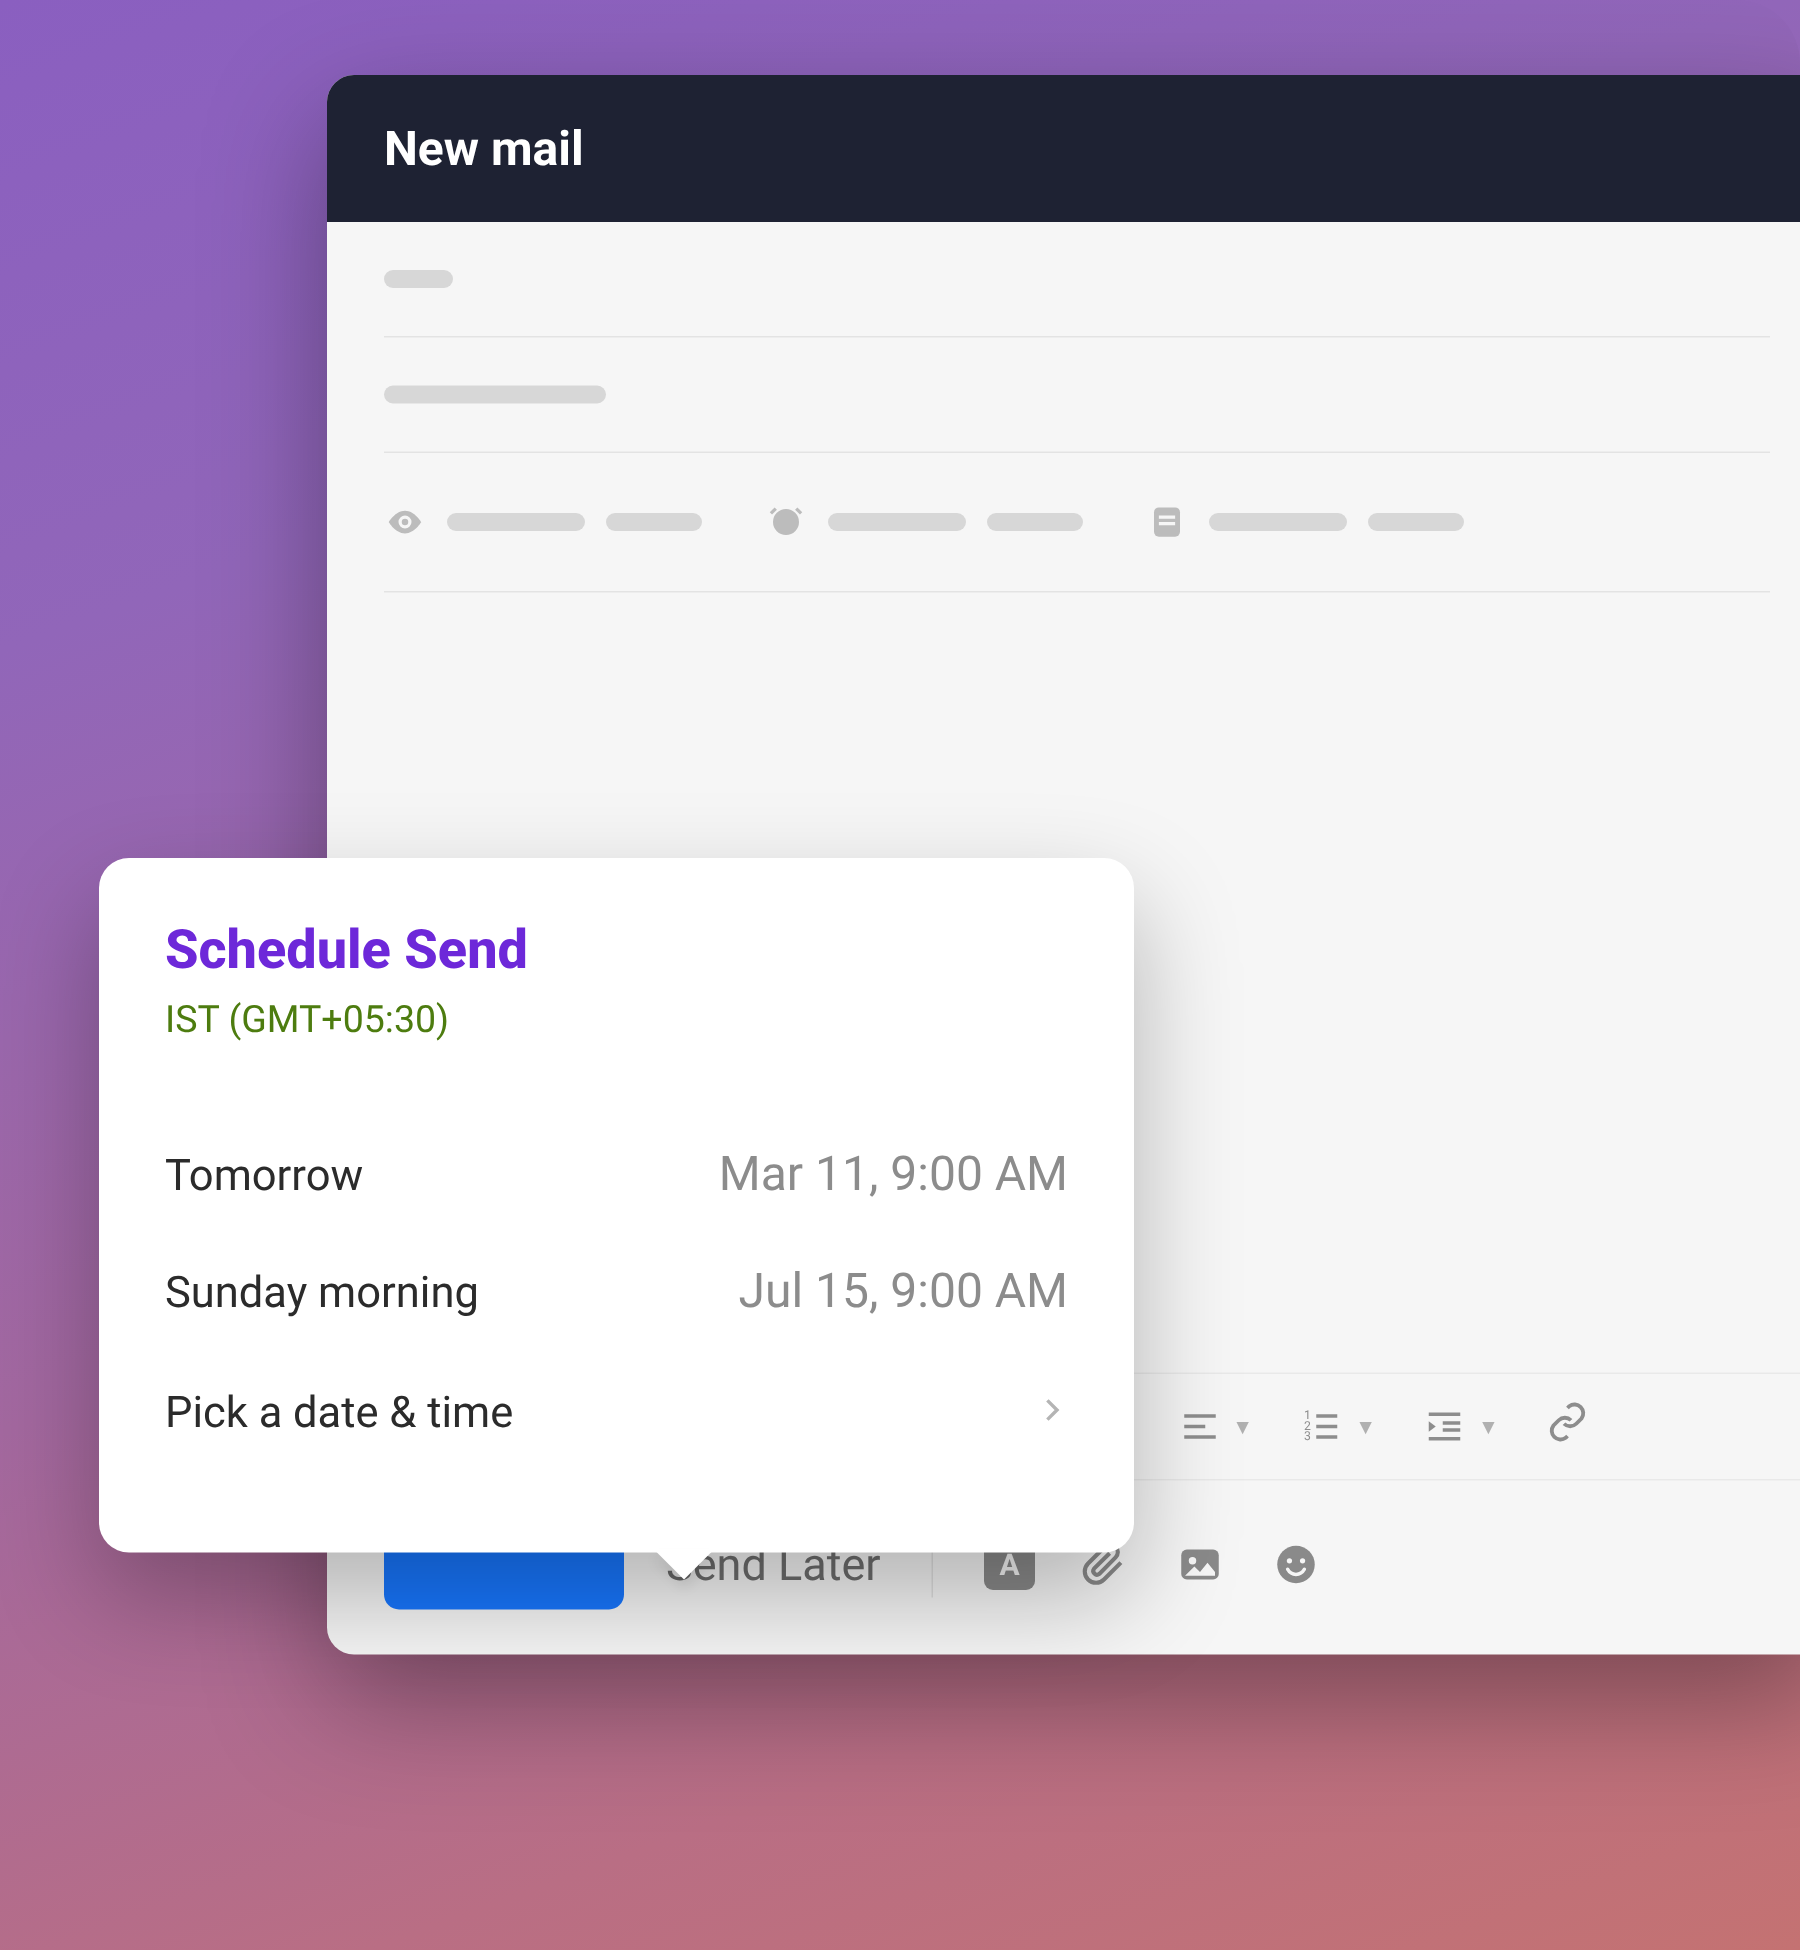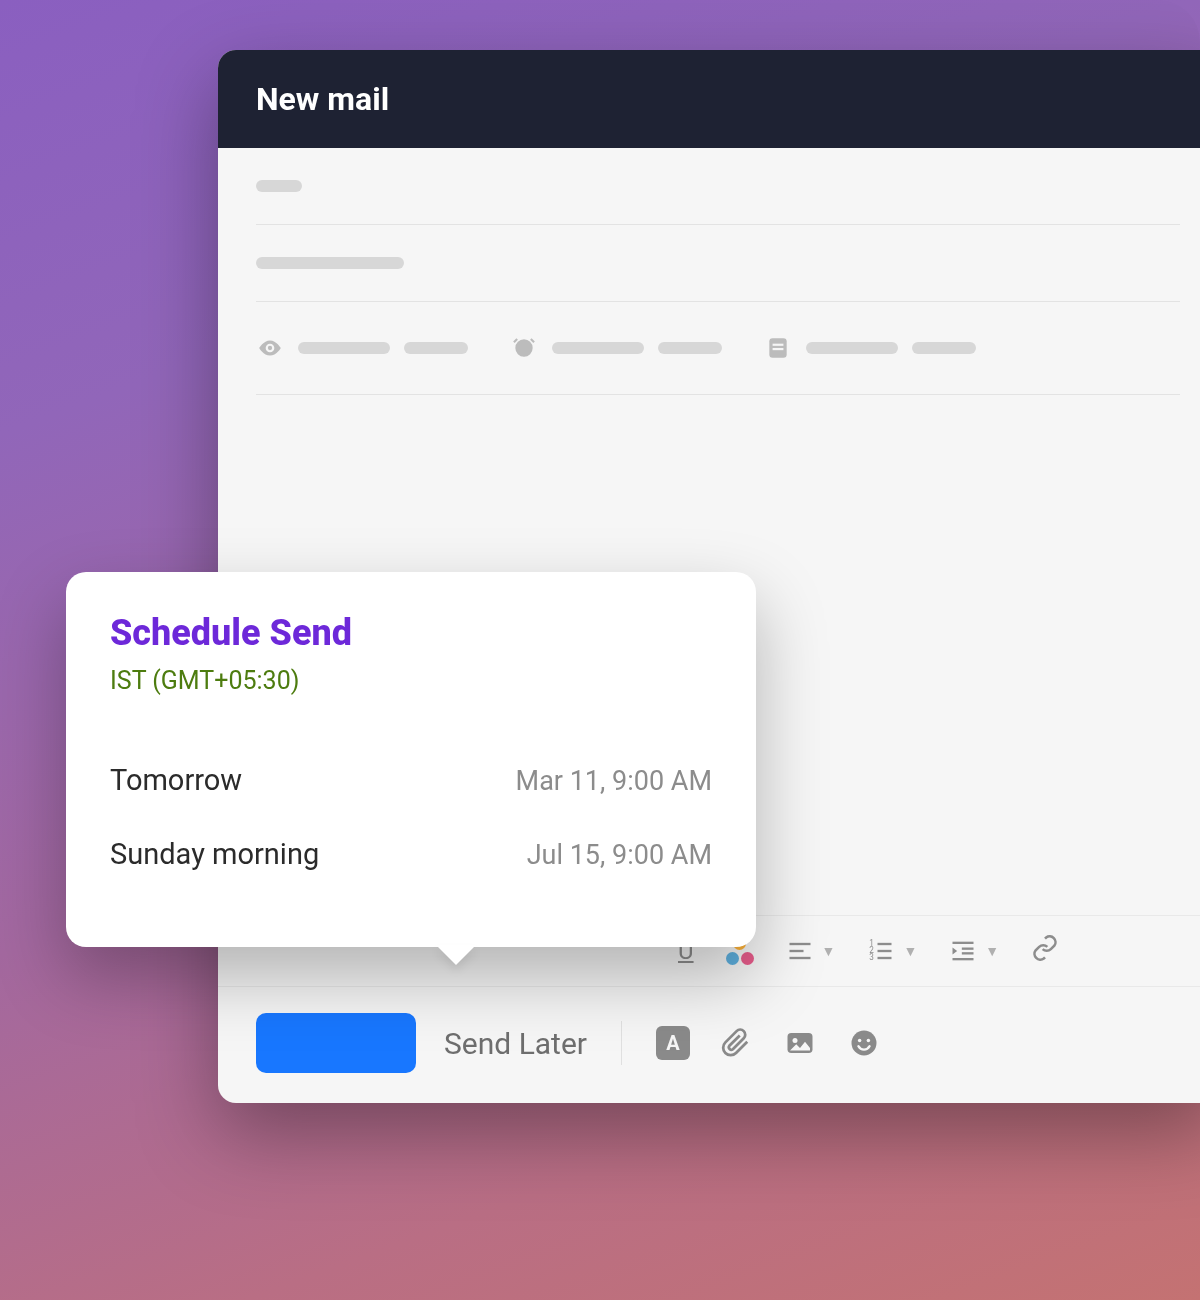--- a/index.html
+++ b/index.html
@@ -98,21 +98,21 @@
     padding: 40px 44px 56px;
   }
   .popover::after{
     content:""; position:absolute; left:370px; bottom:-18px;
     width:0;height:0;border-left:20px solid transparent;border-right:20px solid transparent;border-top:20px solid #fff;
     filter: drop-shadow(0 6px 4px rgba(0,0,0,.08));
   }
   .pop-title { font-size:36px; font-weight:800; color:#6d28d9; margin-bottom:12px;}
   .pop-sub { font-size:25px; color:#4d7c0f; margin-bottom:48px;}
   .pop-row { display:flex; justify-content:space-between; align-items:flex-end; font-size:29px; color:#2b2b2b; padding:20px 0;}
-  .pop-row .time { color:#8c8c8c; font-size:27px;}
+  .pop-row .time { color:#8c8c8c; font-size:32px;}
   .pop-row.pick { margin-top:6px;}
   .chev { color:#b4b4b4; }
   .chev svg{width:22px;height:22px;}
 </style>
 </head>
 <body>
 
 <div class="compose">
   <div class="compose-header">New mail</div>
 
@@ -234,13 +234,21 @@
   <div class="pop-sub">IST (GMT+05:30)</div>
 
   <div class="pop-row">
     <span>Tomorrow</span>
     <span class="time">Mar 11, 9:00 AM</span>
   </div>
   <div class="pop-row">
     <span>Sunday morning</span>
     <span class="time">Jul 15, 9:00 AM</span>
   </div>
+  <div class="pop-row pick">
+    <span>Pick a date &amp; time</span>
+    <span class="chev">
+      <svg viewBox="0 0 24 24" fill="none" stroke="currentColor" stroke-width="2.5">
+          <polyline points="9 5 16 12 9 19"></polyline>
+        </svg>
+    </span>
+  </div>
 </div>
 
 </body></html>

